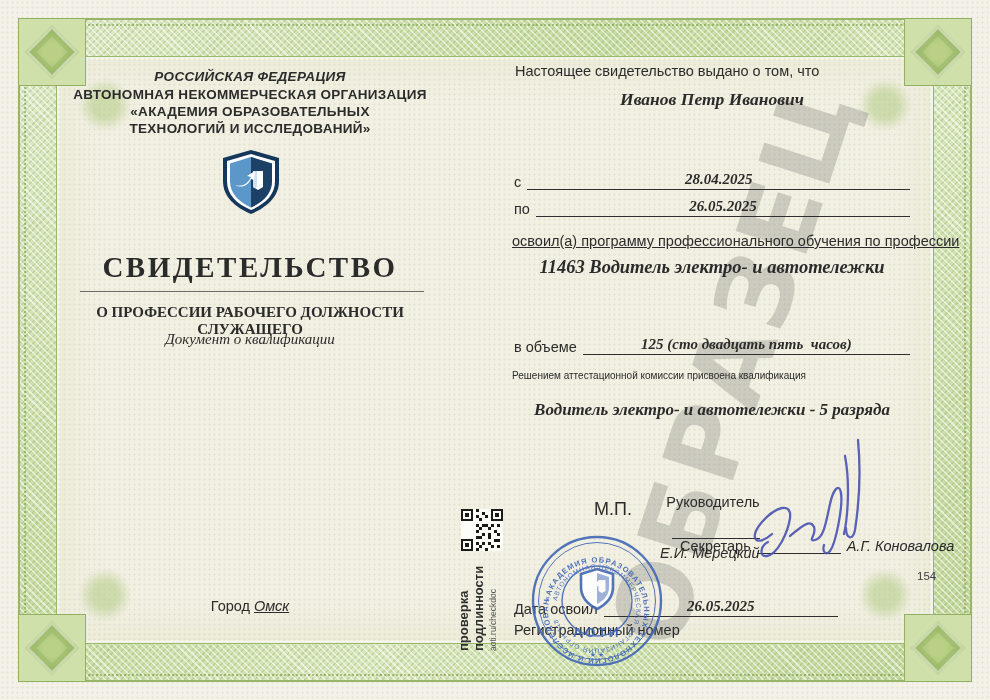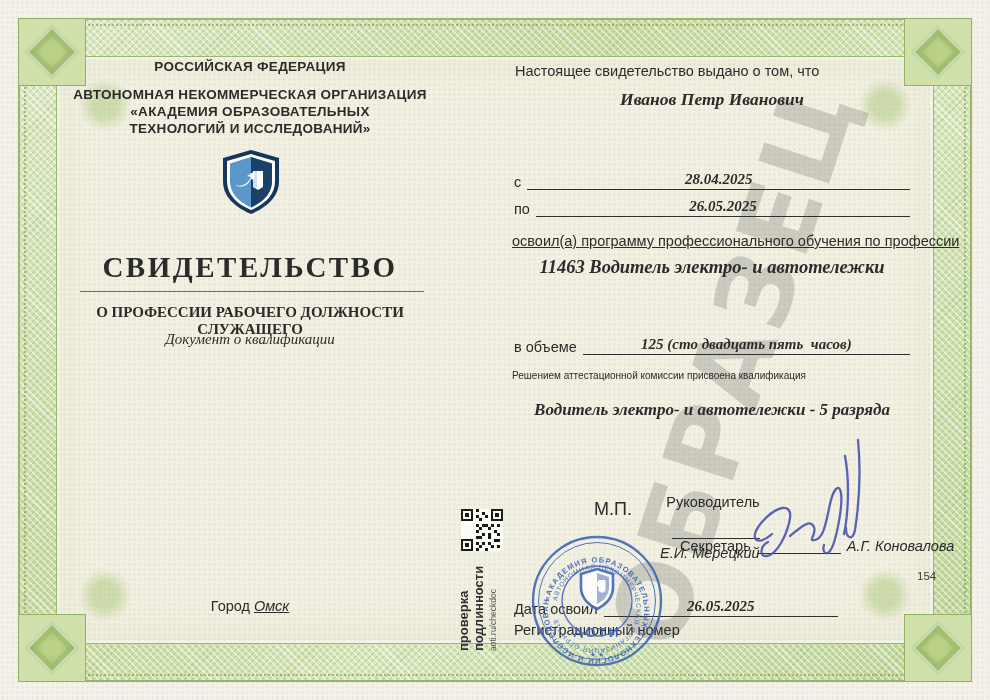--- a/index.html
+++ b/index.html
@@ -66,21 +66,21 @@
   <div class="corner tr"></div>
   <div class="corner bl"></div>
   <div class="corner br"></div>
   <div class="swirl" style="left:75px;top:75px;"></div>
   <div class="swirl" style="right:75px;top:75px;"></div>
   <div class="swirl" style="left:75px;bottom:75px;"></div>
   <div class="swirl" style="right:75px;bottom:75px;"></div>
 
   <div class="wm">ОБРАЗЕЦ</div>
 
-  <div class="t ctr sans-b" style="left:70px;top:58px;width:360px;">РОССИЙСКАЯ ФЕДЕРАЦИЯ</div>
+  <div class="t ctr sans-b" style="left:70px;top:68px;width:360px;font-style:italic;">РОССИЙСКАЯ ФЕДЕРАЦИЯ</div>
   <div class="t ctr sans-b" style="left:60px;top:86px;width:380px;">
     <div>АВТОНОМНАЯ НЕКОММЕРЧЕСКАЯ ОРГАНИЗАЦИЯ</div>
     <div>«АКАДЕМИЯ ОБРАЗОВАТЕЛЬНЫХ</div>
     <div>ТЕХНОЛОГИЙ И ИССЛЕДОВАНИЙ»</div>
   </div>
 
   <svg class="t" style="left:220px;top:149px;" width="62" height="66" viewBox="0 0 62 66">
     <path d="M31 1 L59 9 V32 C59 48 47 58 31 65 C15 58 3 48 3 32 V9 Z" fill="#16375c"></path>
     <path d="M31 5 L55 12 V32 C55 46 45 55 31 61 C17 55 7 46 7 32 V12 Z" fill="#ffffff"></path>
     <path d="M31 8 L52 14.5 V32 C52 44.5 43 53 31 58.5 C19 53 10 44.5 10 32 V14.5 Z" fill="#5b97c9"></path>

